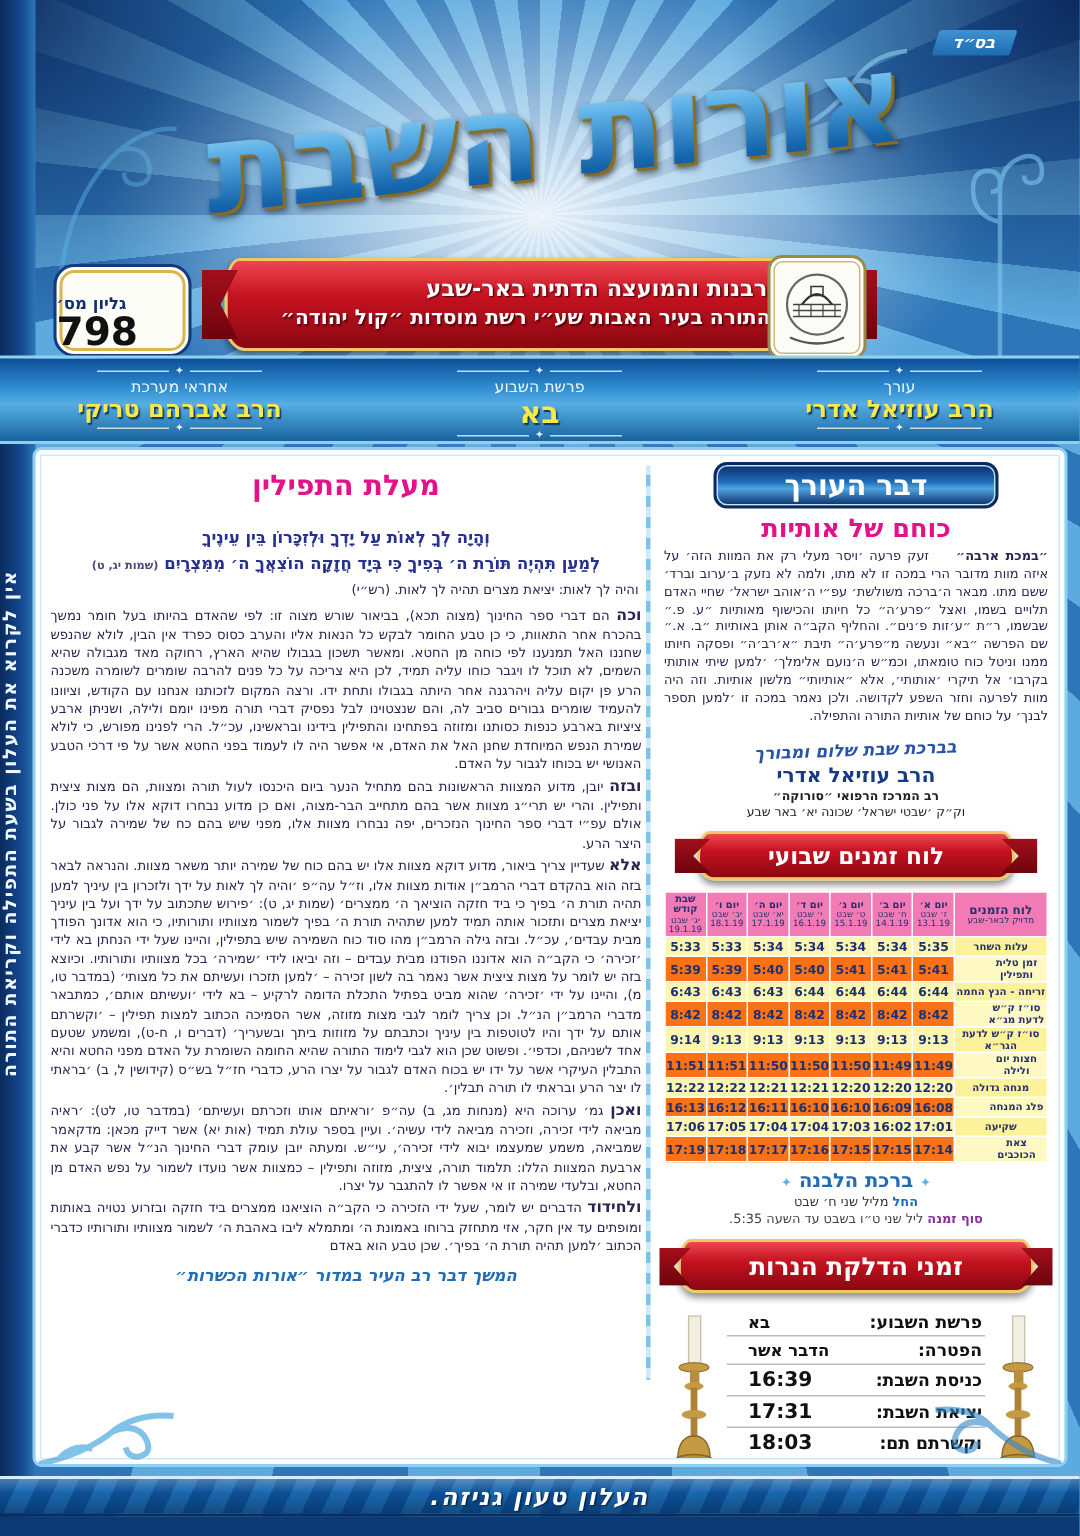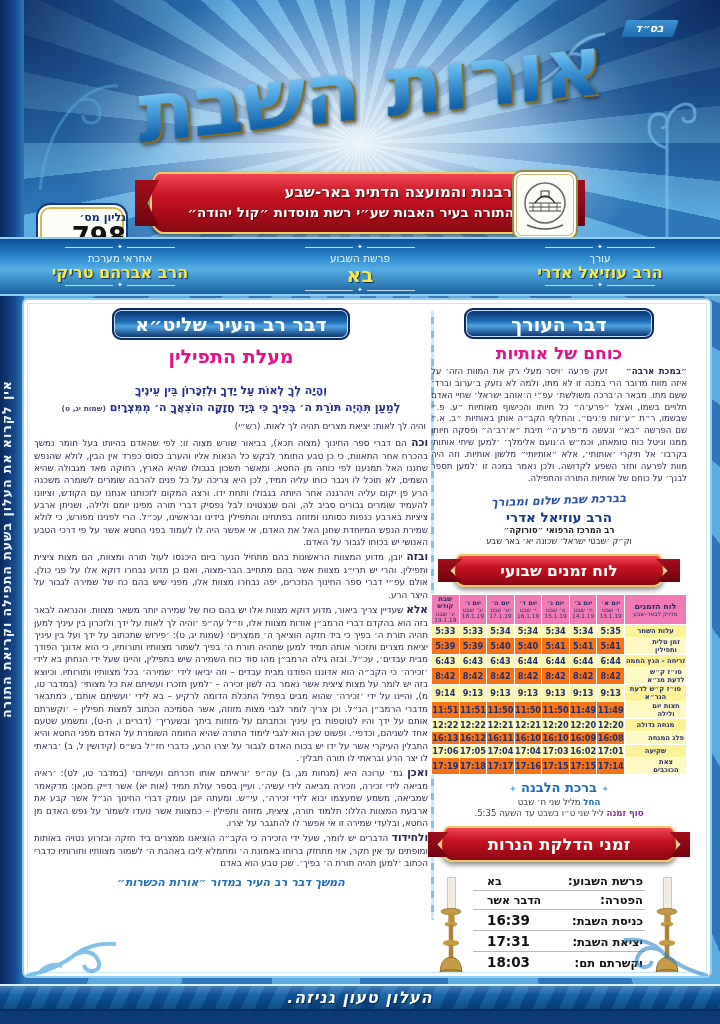--- a/index.html
+++ b/index.html
@@ -34,21 +34,21 @@
     background:linear-gradient(180deg,#a30f1c,#6e040d); z-index:-1; }
   .ribbon::before { right:-17px; clip-path:polygon(0 0,100% 0,100% 100%,0 100%,48% 50%); }
   .ribbon::after  { left:-17px;  clip-path:polygon(0 0,100% 0,52% 50%,100% 100%,0 100%); }
 
   .top-banner { position:absolute; top:172px; left:150px; width:420px; height:62px; padding-top:9px;text-align:right; }
   .top-banner .l1 { font-size:15px; text-shadow:1px 1px 1px #550109; }
   .top-banner .l2 { font-size:13.5px; margin-top:3px; text-shadow:1px 1px 1px #550109; }
 
   .issue-badge { position:absolute; top:176px; left:36px; width:92px; height:62px; background:#fdfdf8;
     border:2px solid #123a7c; box-shadow:inset 0 0 0 2px #fff, inset 0 0 0 4px #d8b84e;
-    border-radius:14px; text-align:right; padding-top:6px;margin-top:27px; }
+    border-radius:14px; text-align:left; padding-top:18px; }
   .issue-badge .lbl { font-size:11px; font-weight:bold; color:#12306e; }
   .issue-badge .num { font-size:26px; font-weight:bold; color:#111; line-height:1; }
 
   .emblem { position:absolute; top:170px; right:142px; width:66px; height:70px; background:#fcfcf6;
     border:2px solid #9a8a4a; box-shadow:inset 0 0 0 2px #fff,inset 0 0 0 3px #c9b873; border-radius:10px;
     display:flex; align-items:center; justify-content:center; }
 
   
   .masthead { position:absolute; top:237px; left:0; width:720px; height:59px;
     background:linear-gradient(180deg,#0c4f97 0%,#2f8cd0 35%,#56aee4 55%,#19639f 100%);
@@ -67,21 +67,21 @@
     border:2px solid #8fd0f2; box-shadow:inset 0 0 0 3px #ffffff, inset 0 0 0 4px #cdeafa; border-radius:6px; }
   .col-divider { position:absolute; top:10px; right:276px; width:3px; height:610px; border-radius:2px;
     background:repeating-linear-gradient(180deg,#bfe4f7 0 7px,#5fb2e4 7px 14px); opacity:.8; }
 
   .titlebox { margin:0 auto; background:linear-gradient(180deg,#0a2d6a 0%,#1f6cb8 42%,#4fa3e0 58%,#0a2d6a 100%);
     border:2px solid #0a2a60; box-shadow:inset 0 0 0 1px #bfe4f7; border-radius:9px;
     color:#fff; font-weight:bold; text-align:center; }
   .subtitle { color:#e4118b; font-weight:bold; text-align:center; }
 
   
-  .col-editor { position:absolute; top:8px; right:20px; width:262px; height:664px; overflow:hidden; }
+  .col-editor { position:absolute; top:8px; right:8px; width:262px; height:664px; overflow:hidden; }
   .col-editor .titlebox { width:190px; height:31px; font-size:19px; line-height:28px; }
   .col-editor .subtitle { font-size:17px; margin:4px 0 3px; }
   .editor-body { font-size:8.6px; line-height:1.38; text-align:justify; color:#262650; padding:0 3px;
     max-height:178px; overflow:hidden; }
   .editor-body .lead { font-weight:bold;margin-left:14px; }
   .signature { text-align:center; margin-top:4px; line-height:1.25; }
   .sig-script { color:#2953a8; font-size:11.5px; font-style:italic; font-weight:bold;
     transform:rotate(-2deg); display:inline-block; }
   .sig-name { color:#163a86; font-size:13.5px; font-weight:bold; }
   .sig-line { font-size:8.3px; font-weight:bold; color:#222; }
@@ -435,21 +435,20 @@
           <rect x="17.5" y="59" width="5" height="18" fill="#ad8236"></rect>
           <ellipse cx="20" cy="79" rx="9" ry="3.5" fill="#c59a44"></ellipse>
           <rect x="17.5" y="81" width="5" height="14" fill="#ad8236"></rect>
           <path d="M8 112 q0 -14 9 -17 h6 q9 3 9 17 z" fill="#c59a44" stroke="#8a6424"></path>
           <ellipse cx="20" cy="113" rx="14" ry="4.5" fill="#b98d3e" stroke="#8a6424"></ellipse>
         </svg>
       </div>
     </div>
 
     <div class="col-rav">
-      <div class="titlebox">דבר רב העיר שליט״א</div>
       <div class="subtitle">מעלת התפילין</div>
       <div class="verse">
         <div>וְהָיָה לְךָ לְאוֹת עַל יָדְךָ וּלְזִכָּרוֹן בֵּין עֵינֶיךָ</div>
         <div><span>לְמַעַן תִּהְיֶה תּוֹרַת ה׳ בְּפִיךָ כִּי בְּיָד חֲזָקָה הוֹצִאֲךָ ה׳ מִמִּצְרָיִם</span> <span class="src">(שמות יג, ט)</span></div>
       </div>
       <div class="rashi">והיה לך לאות: יציאת מצרים תהיה לך לאות. (רש״י)</div>
       <div class="rav-body">
           <p><span class="lead">וכה</span><span> הם דברי ספר החינוך (מצוה תכא), בביאור שורש מצוה זו: לפי שהאדם בהיותו בעל חומר נמשך בהכרח אחר התאוות, כי כן טבע החומר לבקש כל הנאות אליו והערב כסוס כפרד אין הבין, לולא שהנפש שחננו האל תמנענו לפי כוחה מן החטא. ומאשר תשכון בגבולו שהיא הארץ, רחוקה מאד מגבולה שהיא השמים, לא תוכל לו ויגבר כוחו עליה תמיד, לכן היא צריכה על כל פנים להרבה שומרים לשומרה משכנה הרע פן יקום עליה ויהרגנה אחר היותה בגבולו ותחת ידו. ורצה המקום לזכותנו אנחנו עם הקודש, וציוונו להעמיד שומרים גבורים סביב לה, והם שנצטוינו לבל נפסיק דברי תורה מפינו יומם ולילה, ושניתן ארבע ציציות בארבע כנפות כסותנו ומזוזה בפתחינו והתפילין בידינו ובראשינו, עכ״ל. הרי לפנינו מפורש, כי לולא שמירת הנפש המיוחדת שחנן האל את האדם, אי אפשר היה לו לעמוד בפני החטא אשר על פי דרכי הטבע האנושי יש בכוחו לגבור על האדם.</span></p>
           <p><span class="lead">ובזה</span><span> יובן, מדוע המצוות הראשונות בהם מתחיל הנער ביום היכנסו לעול תורה ומצוות, הם מצות ציצית ותפילין. והרי יש תרי״ג מצוות אשר בהם מתחייב הבר-מצוה, ואם כן מדוע נבחרו דוקא אלו על פני כולן. אולם עפ״י דברי ספר החינוך הנזכרים, יפה נבחרו מצוות אלו, מפני שיש בהם כח של שמירה לגבור על היצר הרע.</span></p>
           <p><span class="lead">אלא</span><span> שעדיין צריך ביאור, מדוע דוקא מצוות אלו יש בהם כוח של שמירה יותר משאר מצוות. והנראה לבאר בזה הוא בהקדם דברי הרמב״ן אודות מצוות אלו, וז״ל עה״פ ׳והיה לך לאות על ידך ולזכרון בין עיניך למען תהיה תורת ה׳ בפיך כי ביד חזקה הוציאך ה׳ ממצרים׳ (שמות יג, ט): ׳פירוש שתכתוב על ידך ועל בין עיניך יציאת מצרים ותזכור אותה תמיד למען שתהיה תורת ה׳ בפיך לשמור מצוותיו ותורותיו, כי הוא אדונך הפודך מבית עבדים׳, עכ״ל. ובזה גילה הרמב״ן מהו סוד כוח השמירה שיש בתפילין, והיינו שעל ידי הנחתן בא לידי ׳זכירה׳ כי הקב״ה הוא אדוננו הפודנו מבית עבדים – וזה יביאו לידי ׳שמירה׳ בכל מצוותיו ותורותיו. וכיוצא בזה יש לומר על מצות ציצית אשר נאמר בה לשון זכירה – ׳למען תזכרו ועשיתם את כל מצותי׳ (במדבר טו, מ), והיינו על ידי ׳זכירה׳ שהוא מביט בפתיל התכלת הדומה לרקיע – בא לידי ׳ועשיתם אותם׳, כמתבאר מדברי הרמב״ן הנ״ל. וכן צריך לומר לגבי מצות מזוזה, אשר הסמיכה הכתוב למצות תפילין – ׳וקשרתם אותם על ידך והיו לטוטפות בין עיניך וכתבתם על מזוזות ביתך ובשעריך׳ (דברים ו, ח-ט), ומשמע שטעם אחד לשניהם, וכדפי׳. ופשוט שכן הוא לגבי לימוד התורה שהיא החומה השומרת על האדם מפני החטא והיא התבלין העיקרי אשר על ידו יש בכוח האדם לגבור על יצרו הרע, כדברי חז״ל בש״ס (קידושין ל, ב) ׳בראתי לו יצר הרע ובראתי לו תורה תבלין׳.</span></p>

